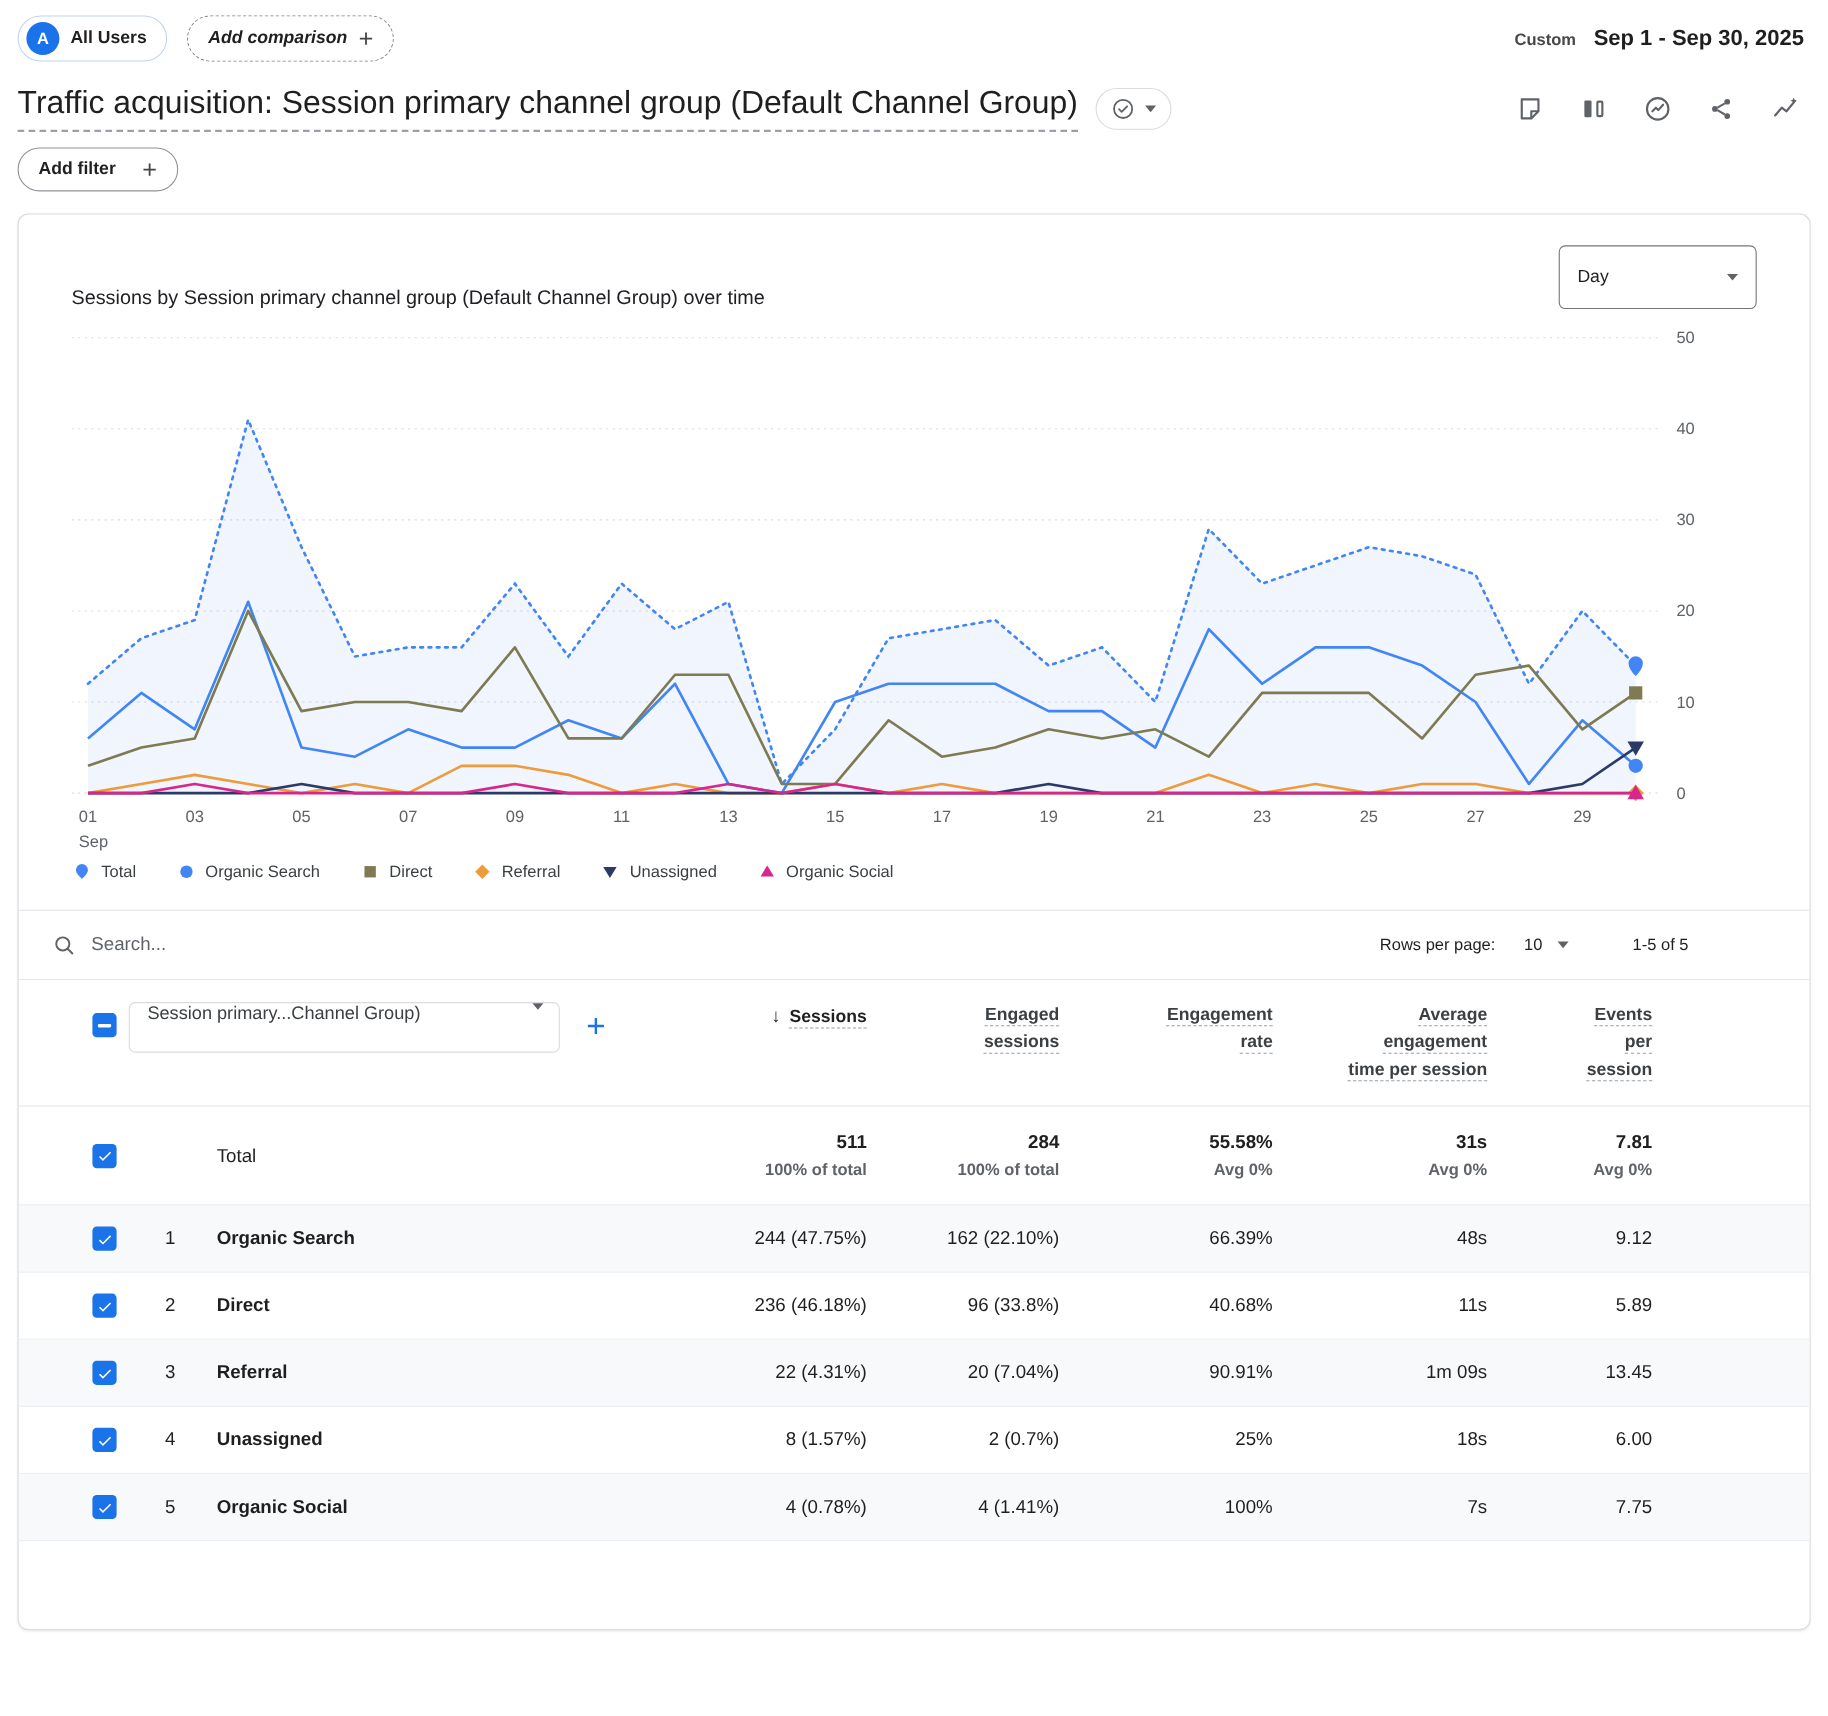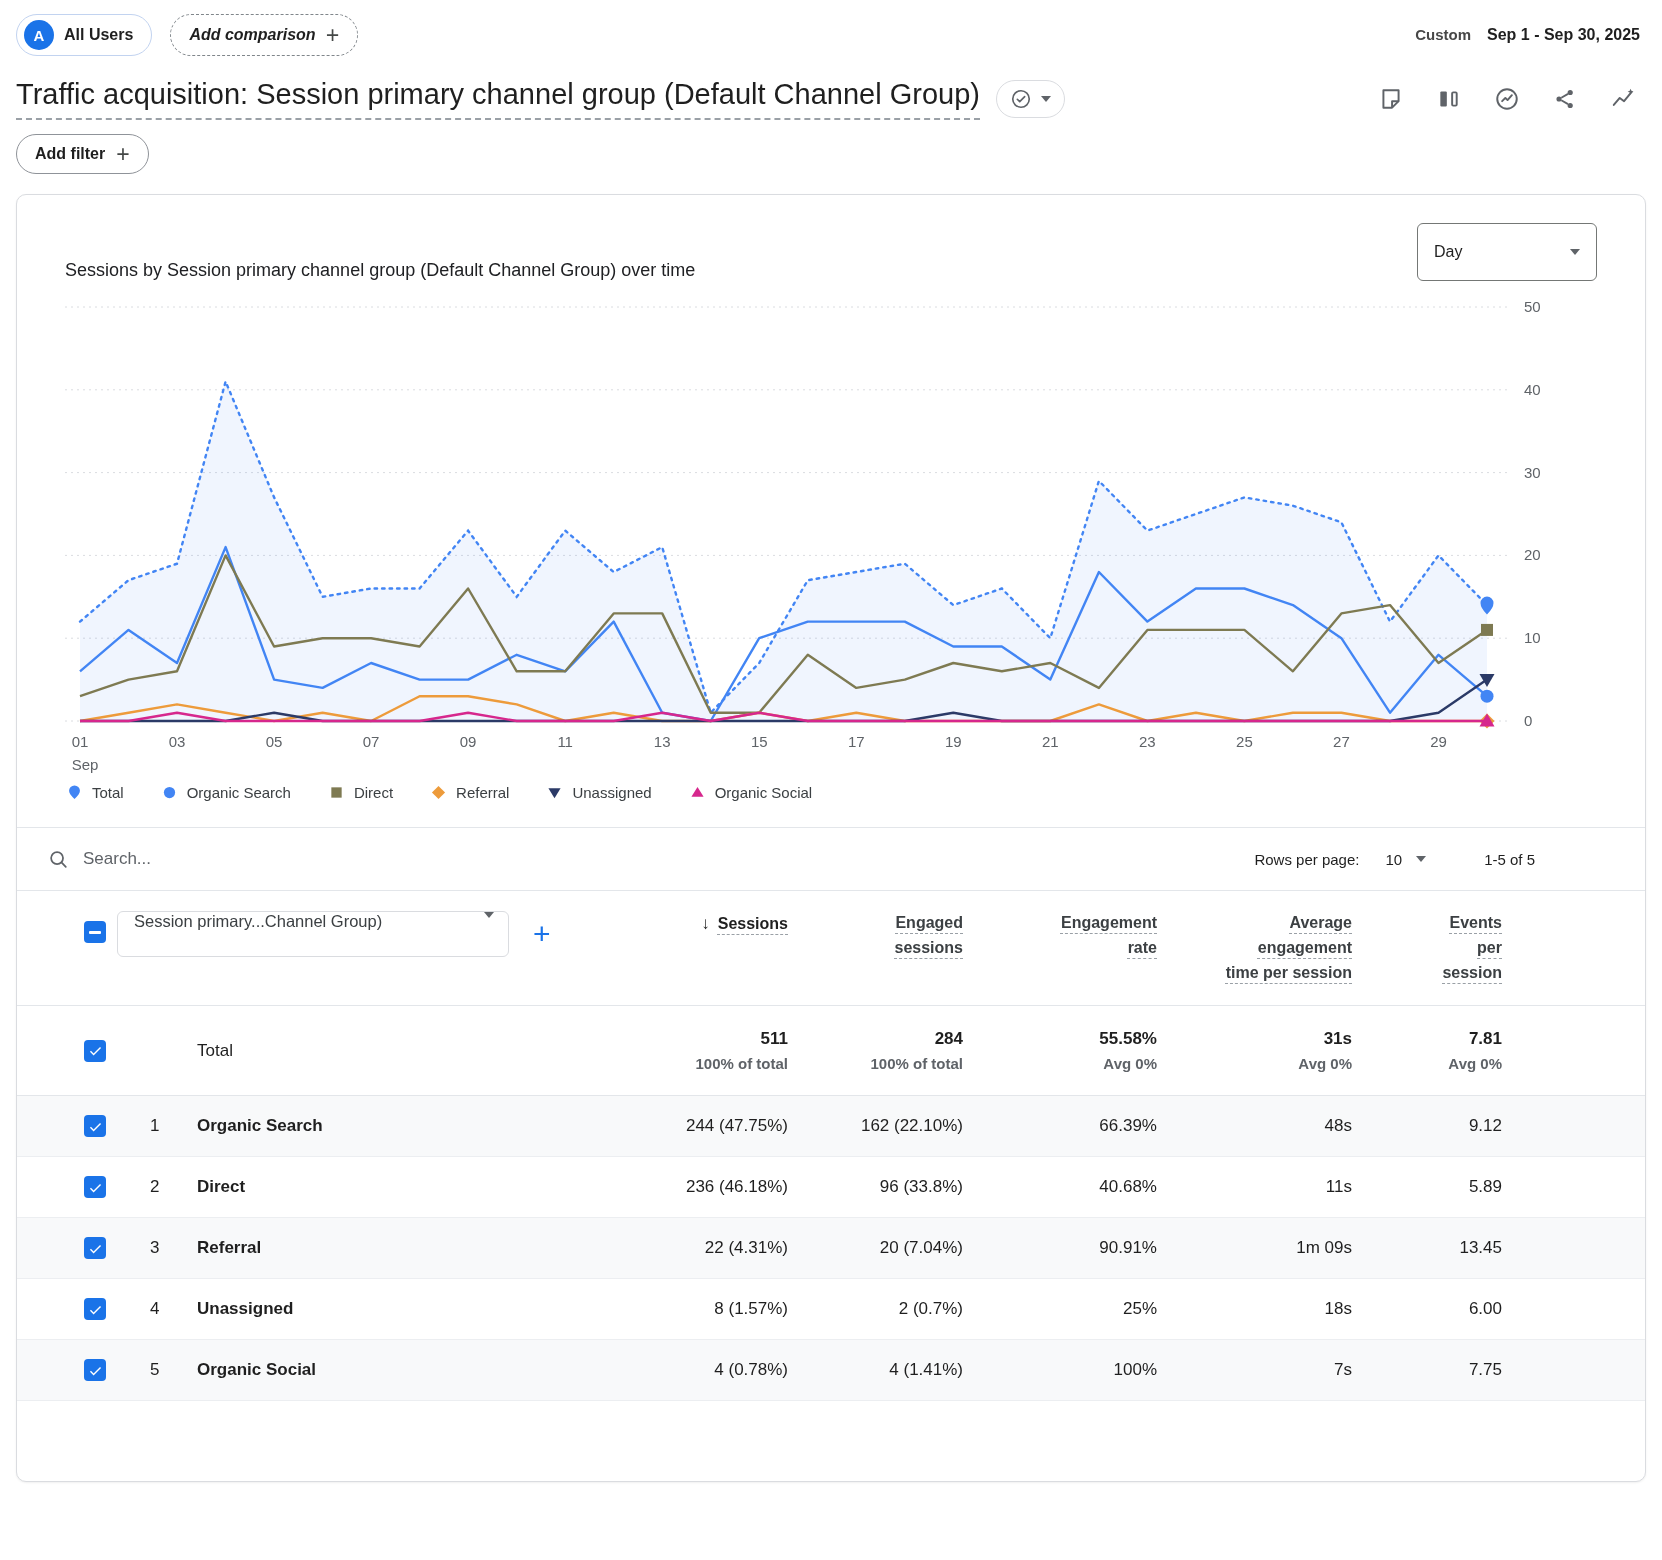--- a/index.html
+++ b/index.html
@@ -7,34 +7,34 @@
 
   
   .topbar { display:flex; align-items:center; gap:18px; padding:14px 22px 8px 16px; }
   .chip { display:inline-flex; align-items:center; gap:10px; height:42px; border-radius:21px; padding:0 18px; font-size:16px; font-weight:bold; color:#1f1f1f; cursor:pointer; background:#fff; }
   .chip-solid { border:1px solid #c2d3f0; padding-left:7px; }
   .avatar { width:30px; height:30px; border-radius:50%; background:#1a73e8; color:#fff; display:flex; align-items:center; justify-content:center; font-size:15px; font-weight:bold; }
   .chip-dashed { border:1px dashed #80868b;font-style:italic; }
   .plus-glyph { font-size:23px; font-weight:normal; color:#444746; line-height:1; }
   .date-area { margin-left:auto; display:flex; align-items:baseline; gap:16px; cursor:pointer; }
   .date-type { font-size:15px; font-weight:bold; color:#474747; }
-  .date-label { font-size:16px; font-weight:bold; color:#1f1f1f; }
+  .date-label { font-size:20px; font-weight:bold; color:#1f1f1f; }
 
   
   .title-row { display:flex; align-items:center; gap:16px; padding:14px 26px 2px 16px; }
   .page-title { font-size:29px; font-weight:normal; color:#1f1f1f; border-bottom:2px dashed #9aa0a6; padding-bottom:7px; white-space:nowrap; }
   .title-pill { display:inline-flex; align-items:center; gap:9px; border:1px solid #dadce0; border-radius:19px; height:38px; padding:0 13px; cursor:pointer; }
   .title-actions { margin-left:auto; display:flex; align-items:center; gap:32px; }
   .icon-btn { cursor:pointer; display:flex; }
   .icon-btn svg { width:26px; height:26px; }
   .caret { width:0; height:0; border-left:5px solid transparent; border-right:5px solid transparent; border-top:6px solid #5f6368; display:inline-block; }
 
   
   .filter-row { padding:12px 16px 20px; }
-  .add-filter { display:inline-flex; align-items:center; gap:11px; border:1px solid #8f9399; border-radius:20px; height:40px; padding:0 18px; font-size:16px; font-weight:bold; color:#1f1f1f; cursor:pointer; }
+  .add-filter { display:inline-flex; align-items:center; gap:24px; border:1px solid #8f9399; border-radius:20px; height:40px; padding:0 18px; font-size:16px; font-weight:bold; color:#1f1f1f; cursor:pointer; }
 
   
   .card { margin:0 16px; border:1px solid #dadce0; border-radius:10px; box-shadow:0 1px 2px rgba(60,64,67,.08); overflow:hidden; background:#fff; }
 
   .chart-section { padding:28px 48px 0; }
   .chart-header { display:flex; justify-content:space-between; align-items:flex-end; margin-bottom:2px; }
   .chart-title { font-size:18px; color:#202124; padding-top:14px; }
   .day-select { width:180px; height:58px; border:1px solid #747775; border-radius:6px; display:flex; align-items:center; justify-content:space-between; padding:0 16px; font-size:16px; color:#1f1f1f; cursor:pointer; }
   #chart-svg { display:block; width:100%; }
   #chart-svg text { font-size:15px; fill:#5f6368; font-family:"Liberation Sans",sans-serif; }

